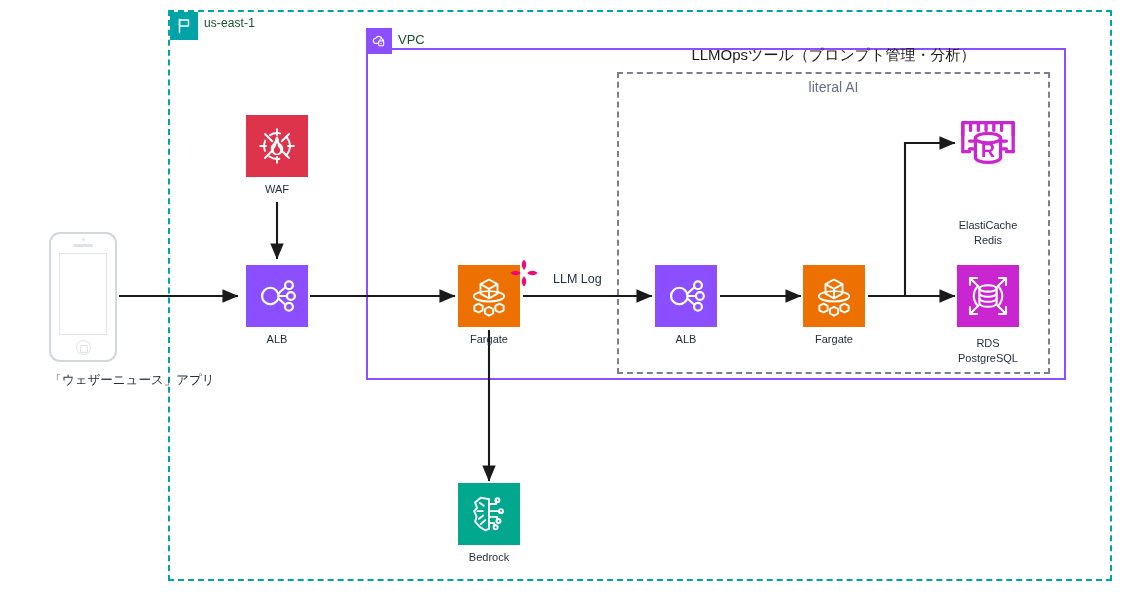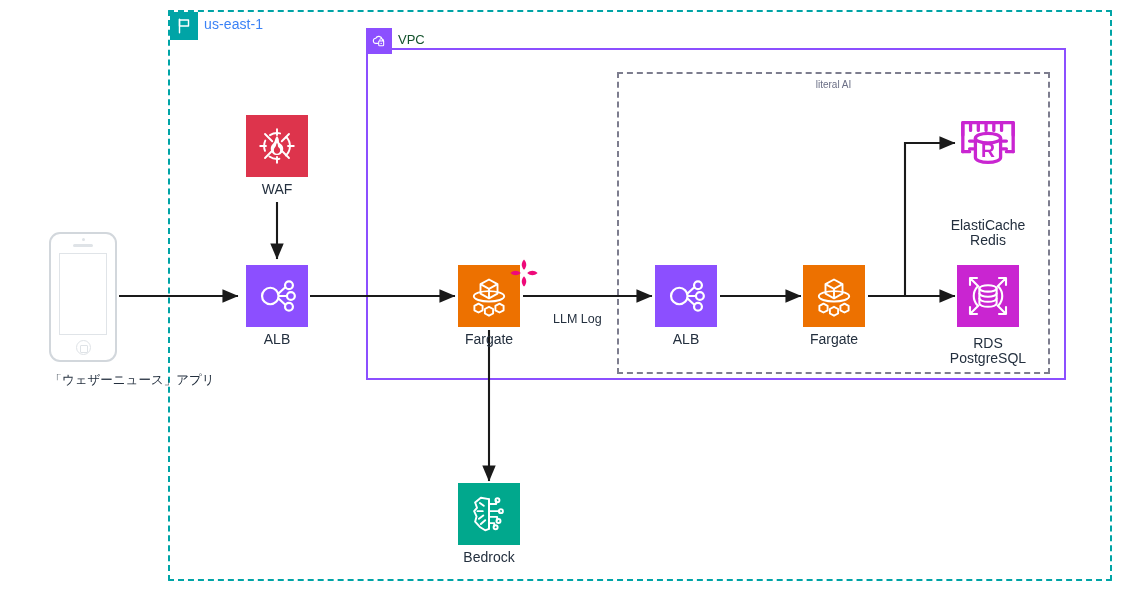--- a/index.html
+++ b/index.html
@@ -13,21 +13,21 @@
   
   .region-box{
     position:absolute;left:168px;top:10px;width:944px;height:571px;
     border:2px dashed #00a4a6;box-sizing:border-box;border-radius:1px;
   }
   .region-tab{
     position:absolute;left:170px;top:12px;width:28px;height:28px;
     background:#00a4a6;display:flex;align-items:center;justify-content:center;
   }
   .region-label{
-    position:absolute;left:204px;top:16px;font-size:14px;color:#3b82f6;
+    position:absolute;left:204px;top:16px;font-size:12px;color:#14532d;
     letter-spacing:.1px;white-space:nowrap;
   }
   .vpc-box{
     position:absolute;left:366px;top:48px;width:700px;height:332px;
     border:2px solid #8C4FFF;box-sizing:border-box;
   }
   .vpc-tab{
     position:absolute;left:366px;top:28px;width:26px;height:26px;
     background:#8C4FFF;display:flex;align-items:center;justify-content:center;
   }
@@ -38,33 +38,33 @@
   .llmops-box{
     position:absolute;left:617px;top:72px;width:433px;height:302px;
     border:2px dashed #7d7d8e;box-sizing:border-box;
   }
   .llmops-title{
     position:absolute;left:617px;top:46px;width:433px;text-align:center;
     font-size:15px;color:#1b1b1b;white-space:nowrap;
   }
   .llmops-sub{
     position:absolute;left:617px;top:79px;width:433px;text-align:center;
-    font-size:10px;color:#6b6f86;
+    font-size:14px;color:#6b6f86;
   }
 
   
   .node{position:absolute;width:0;height:0;}
   .tile{
     position:absolute;width:62px;height:62px;left:-31px;top:-31px;
     display:flex;align-items:center;justify-content:center;
   }
   .tile svg{display:block;}
   .nlabel{
     position:absolute;left:-90px;top:36px;width:180px;text-align:center;
-    font-size:14px;line-height:15px;color:#232f3e;white-space:pre-line;
+    font-size:11px;line-height:15px;color:#232f3e;white-space:pre-line;
   }
 
   
   .phone{
     position:absolute;left:49px;top:232px;width:68px;height:130px;
     border:2px solid #d2d7dc;border-radius:11px;box-sizing:border-box;
     background:#fff;
   }
   .phone-screen{
     position:absolute;left:8px;top:19px;right:8px;bottom:25px;
@@ -115,20 +115,21 @@
   <div class="vpc-tab">
     <svg width="18" height="18" viewBox="0 0 24 24" aria-hidden="true">
       <path d="M4.5 11.5 a3.2 3.2 0 0 1 3.2-3.2 a4.4 4.4 0 0 1 8.3 1 a3 3 0 0 1 -0.6 5.9 H7.7 a3.2 3.2 0 0 1 -3.2 -3.7 z" fill="none" stroke="#fff" stroke-width="1.5" stroke-linejoin="round"></path>
       <rect x="11.6" y="12" width="6.6" height="6.4" rx="1" fill="#8C4FFF" stroke="#fff" stroke-width="1.4"></rect>
       <path d="M13.2 12 v-1.6 a1.7 1.7 0 0 1 3.4 0 V12" fill="none" stroke="#fff" stroke-width="1.3"></path>
       <circle cx="14.9" cy="15.2" r="0.95" fill="#fff"></circle>
     </svg>
   </div>
   <div class="vpc-label">VPC</div>
 
+  <div class="llmops-title">LLMOpsツール（プロンプト管理・分析）</div>
   <div class="llmops-box"></div>
   <div class="llmops-sub">literal AI</div>
 
   <svg class="edges" width="1124" height="597">
     <defs>
       <marker id="arrow" markerWidth="9" markerHeight="9" refX="7.4" refY="3.2" orient="auto" markerUnits="strokeWidth">
         <path d="M0,0 L7.6,3.2 L0,6.4 z" fill="#1a1a1a"></path>
       </marker>
     </defs>
     <g stroke="#1a1a1a" stroke-width="2.1" fill="none" marker-end="url(#arrow)">
@@ -144,21 +145,21 @@
       <path d="M489,330 V481"></path>
 
       <path d="M720,296 H801"></path>
 
       <path d="M868,296 H955"></path>
 
       <path d="M905,296 V143 H955"></path>
     </g>
   </svg>
 
-  <div class="edge-label" style="left:553px;top:272px;margin-top:40px;">LLM Log</div>
+  <div class="edge-label" style="left:553px;top:272px;">LLM Log</div>
 
   <div class="phone">
     <div class="phone-dot"></div>
     <div class="phone-speaker"></div>
     <div class="phone-screen"></div>
     <div class="phone-home"></div>
   </div>
   <div class="phone-label" style="left:32px;top:372px;font-family:Liberation Mono, monospace;">「ウェザーニュース」アプリ</div>
 
   <div class="node" style="left:277px;top:146px;">

